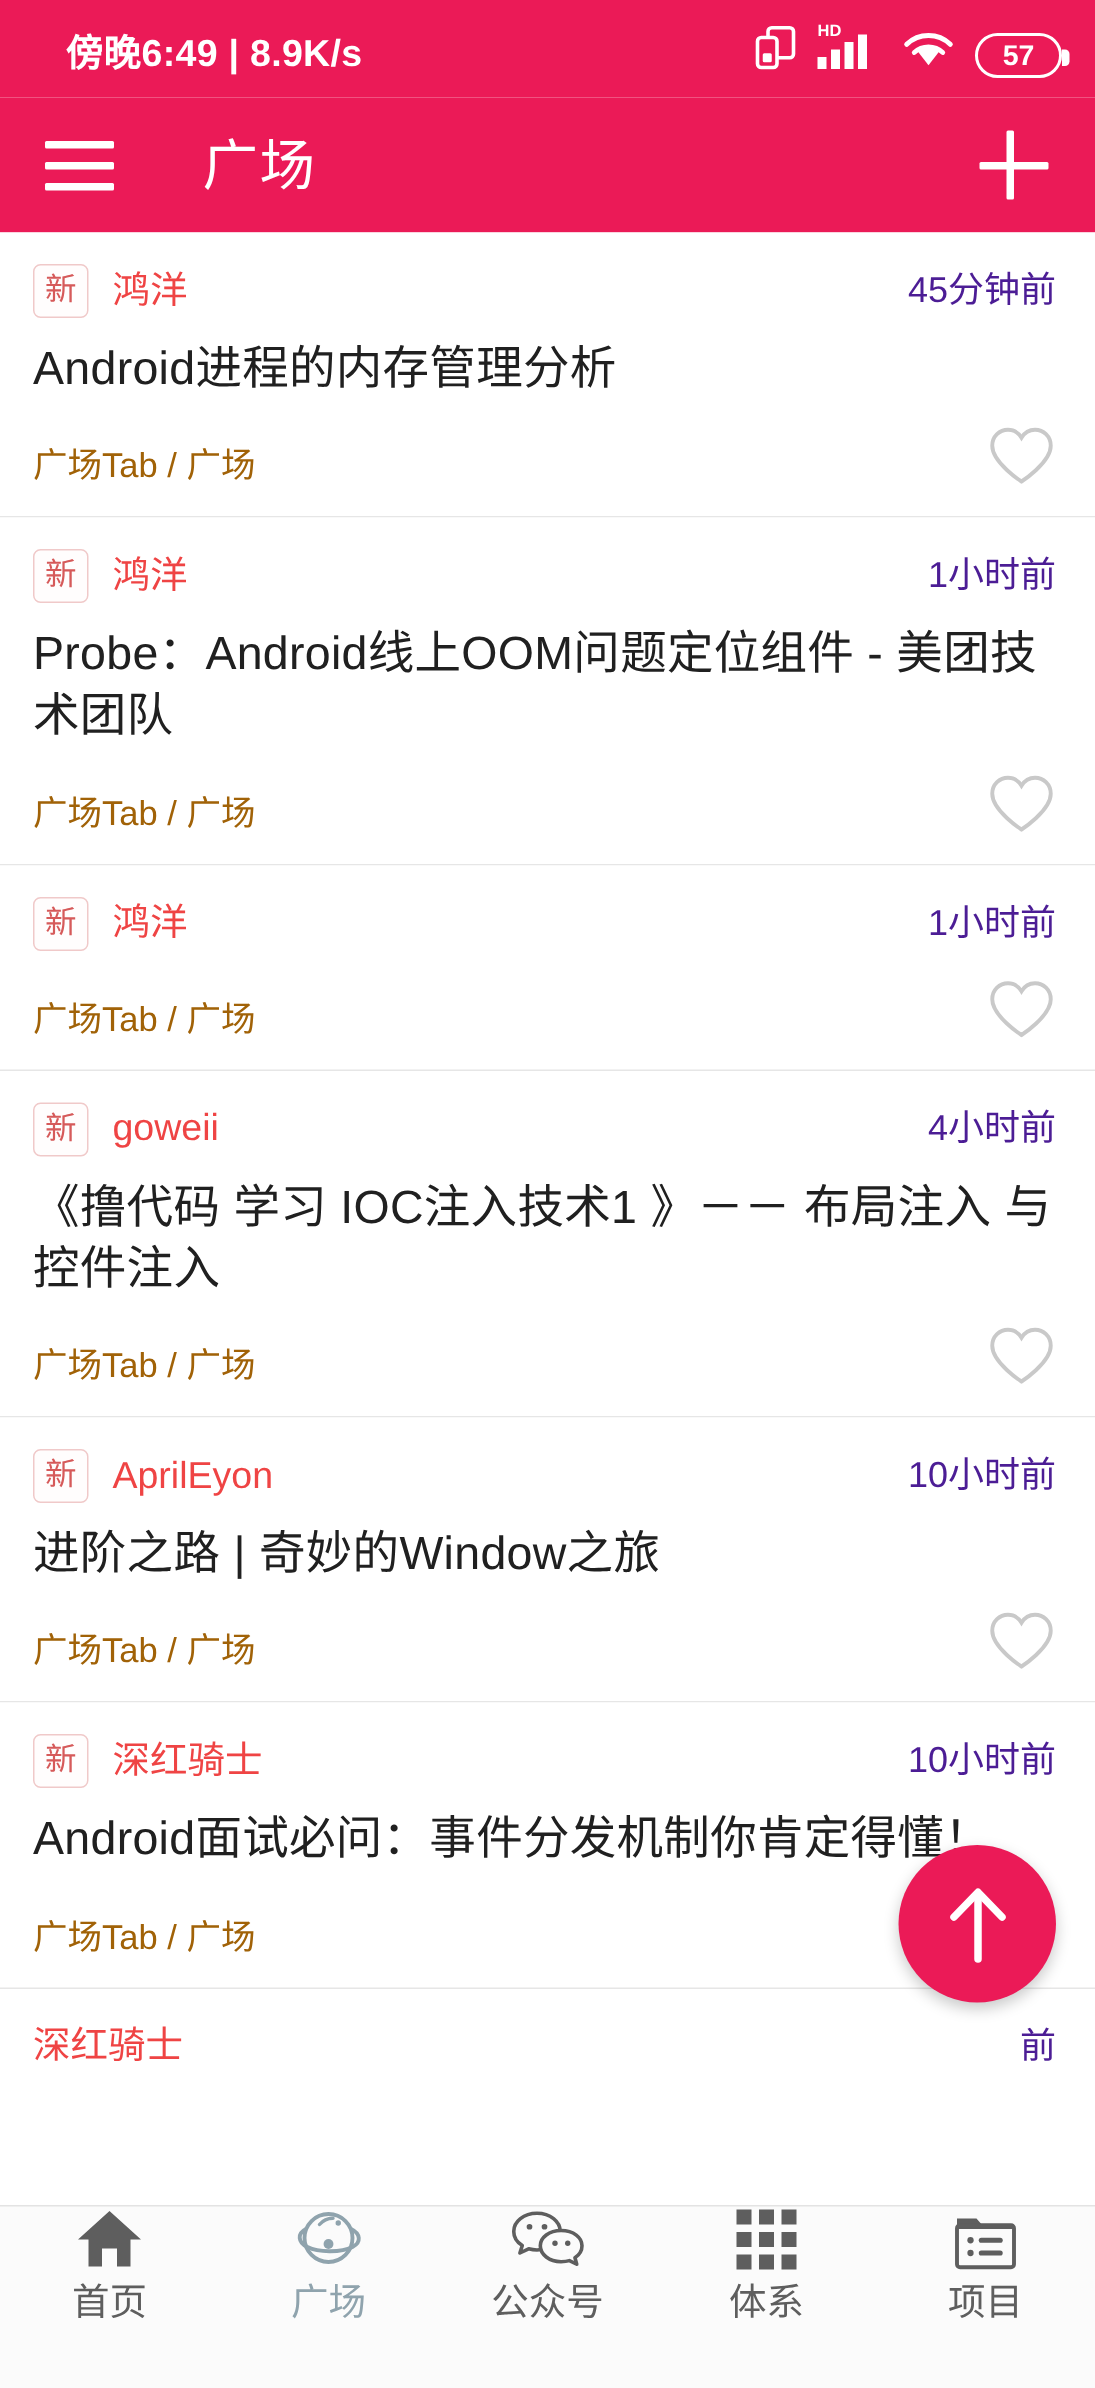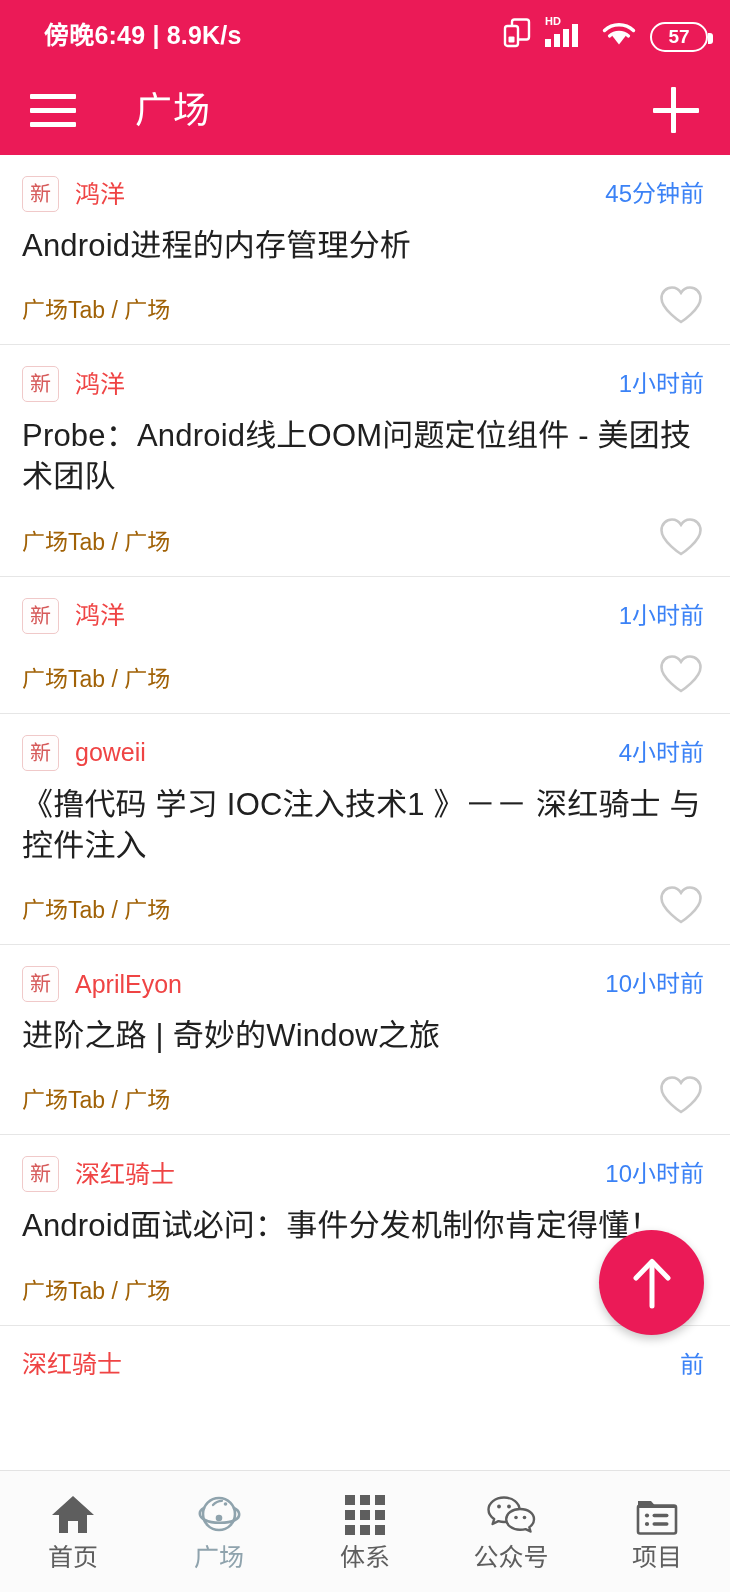--- a/index.html
+++ b/index.html
@@ -155,21 +155,21 @@
     flex: 0 0 auto;
   }
   .author {
     font-size: 25px;
     color: #ef4444;
     line-height: 1;
   }
   .time {
     margin-left: auto;
     font-size: 24px;
-    color: #3b82f6;
+    color: #4c1d95;
     line-height: 1;
   }
   .art-title {
     font-size: 31px;
     color: #202020;
     line-height: 1.33;
     margin-top: 12px;
     letter-spacing: 0.2px;
   }
   .art-bottom {
@@ -211,21 +211,21 @@
     cursor: pointer;
     z-index: 20;
   }
 
   
   .bottom-nav {
     height: 122px;
     background: #fbfbfb;
     border-top: 1.5px solid #e3e3e3;
     display: flex;
-    align-items: center;
+    align-items: flex-start;
     flex: 0 0 auto;
     z-index: 10;
   }
   .nav-item {
     flex: 1 1 0;
     display: flex;
     flex-direction: column;
     align-items: center;
     justify-content: center;
     gap: 8px;
@@ -344,21 +344,21 @@
         </span>
       </div>
     </div>
 
     <div class="article">
       <div class="art-top">
         <span class="badge-new">新</span>
         <span class="author">goweii</span>
         <span class="time">4小时前</span>
       </div>
-      <div class="art-title">《撸代码 学习 IOC注入技术1 》－－ 深红骑士 与 控件注入</div>
+      <div class="art-title">《撸代码 学习 IOC注入技术1 》－－ 布局注入 与 控件注入</div>
       <div class="art-bottom">
         <span class="chapter">广场Tab / 广场</span>
         <span class="heart">
           <svg width="46" height="42" viewBox="0 0 46 42">
             <path d="M23 38 C23 38 3.5 25.5 3.5 14.2 C3.5 7.8 8.4 3.5 14 3.5 C18.2 3.5 21.3 6 23 8.8 C24.7 6 27.8 3.5 32 3.5 C37.6 3.5 42.5 7.8 42.5 14.2 C42.5 25.5 23 38 23 38 Z" fill="none" stroke="#c9c9c9" stroke-width="2.6"></path>
           </svg>
         </span>
       </div>
     </div>
 
@@ -427,55 +427,55 @@
       <span class="nav-icon">
         <svg width="46" height="44" viewBox="0 0 46 44">
           <circle cx="23" cy="21" r="16" fill="none" stroke="#8fa3ad" stroke-width="2.6"></circle>
           <path d="M8 15 C2 18 2.5 24 9 27 C16 30.5 31 31 39 27 C45 24 44.5 18 38 15" fill="none" stroke="#8fa3ad" stroke-width="2.6" stroke-linecap="round"></path>
           <circle cx="23" cy="25" r="3.3" fill="#8fa3ad"></circle>
           <path d="M17 12 C19.5 9 22.5 7.8 26 7.8" fill="none" stroke="#8fa3ad" stroke-width="2.3" stroke-linecap="round"></path>
           <circle cx="29.5" cy="11" r="1.8" fill="#8fa3ad"></circle>
         </svg>
       </span>
       <span class="nav-label">广场</span>
-    </div>
-
-    <div class="nav-item">
-      <span class="nav-icon">
-        <span class="grid-icon">
-          <i></i>
-            <i></i>
-            <i></i>
-            <i></i>
-            <i></i>
-            <i></i>
-            <i></i>
-            <i></i>
-            <i></i>
-        </span>
-      </span>
-      <span class="nav-label">体系</span>
     </div>
 
     <div class="nav-item">
       <span class="nav-icon">
         <svg width="52" height="44" viewBox="0 0 52 44">
           <path d="M19 4.5 C10.2 4.5 3.5 10 3.5 16.6 C3.5 20.4 5.7 23.8 9.2 26 L7.6 31 L13.4 28.2 C15.2 28.7 17 29 19 29 C27.8 29 34.5 23.3 34.5 16.6 C34.5 10 27.8 4.5 19 4.5 Z" fill="none" stroke="#5e5e5e" stroke-width="2.4" stroke-linejoin="round"></path>
           <circle cx="14" cy="13.5" r="1.9" fill="#5e5e5e"></circle>
           <circle cx="24" cy="13.5" r="1.9" fill="#5e5e5e"></circle>
           <path d="M35 16 C43.5 16 49 20.7 49 26.2 C49 29.4 47.2 32.3 44.3 34.2 L45.5 38.5 L40.6 36.1 C39 36.6 37.1 36.8 35 36.8 C27.2 36.8 21.2 32 21.2 26.2 C21.2 20.7 27.2 16 35 16 Z" fill="#fbfbfb" stroke="#5e5e5e" stroke-width="2.4" stroke-linejoin="round"></path>
           <circle cx="31" cy="24.5" r="1.8" fill="#5e5e5e"></circle>
           <circle cx="39.5" cy="24.5" r="1.8" fill="#5e5e5e"></circle>
         </svg>
       </span>
       <span class="nav-label">公众号</span>
     </div>
 
     <div class="nav-item">
       <span class="nav-icon">
+        <span class="grid-icon">
+          <i></i>
+            <i></i>
+            <i></i>
+            <i></i>
+            <i></i>
+            <i></i>
+            <i></i>
+            <i></i>
+            <i></i>
+        </span>
+      </span>
+      <span class="nav-label">体系</span>
+    </div>
+
+    <div class="nav-item">
+      <span class="nav-icon">
         <svg width="48" height="44" viewBox="0 0 48 44">
           <path d="M5 8 L18 8 L21.5 12 L43 12 L43 15 L5 15 Z" fill="#5e5e5e"></path>
           <rect x="5" y="12.5" width="38" height="28" rx="2" fill="none" stroke="#5e5e5e" stroke-width="2.6"></rect>
           <circle cx="14" cy="22.5" r="2.1" fill="#5e5e5e"></circle>
           <circle cx="14" cy="31" r="2.1" fill="#5e5e5e"></circle>
           <rect x="19.5" y="20.8" width="16" height="3.4" rx="1.7" fill="#5e5e5e"></rect>
           <rect x="19.5" y="29.3" width="16" height="3.4" rx="1.7" fill="#5e5e5e"></rect>
         </svg>
       </span>
       <span class="nav-label">项目</span>

